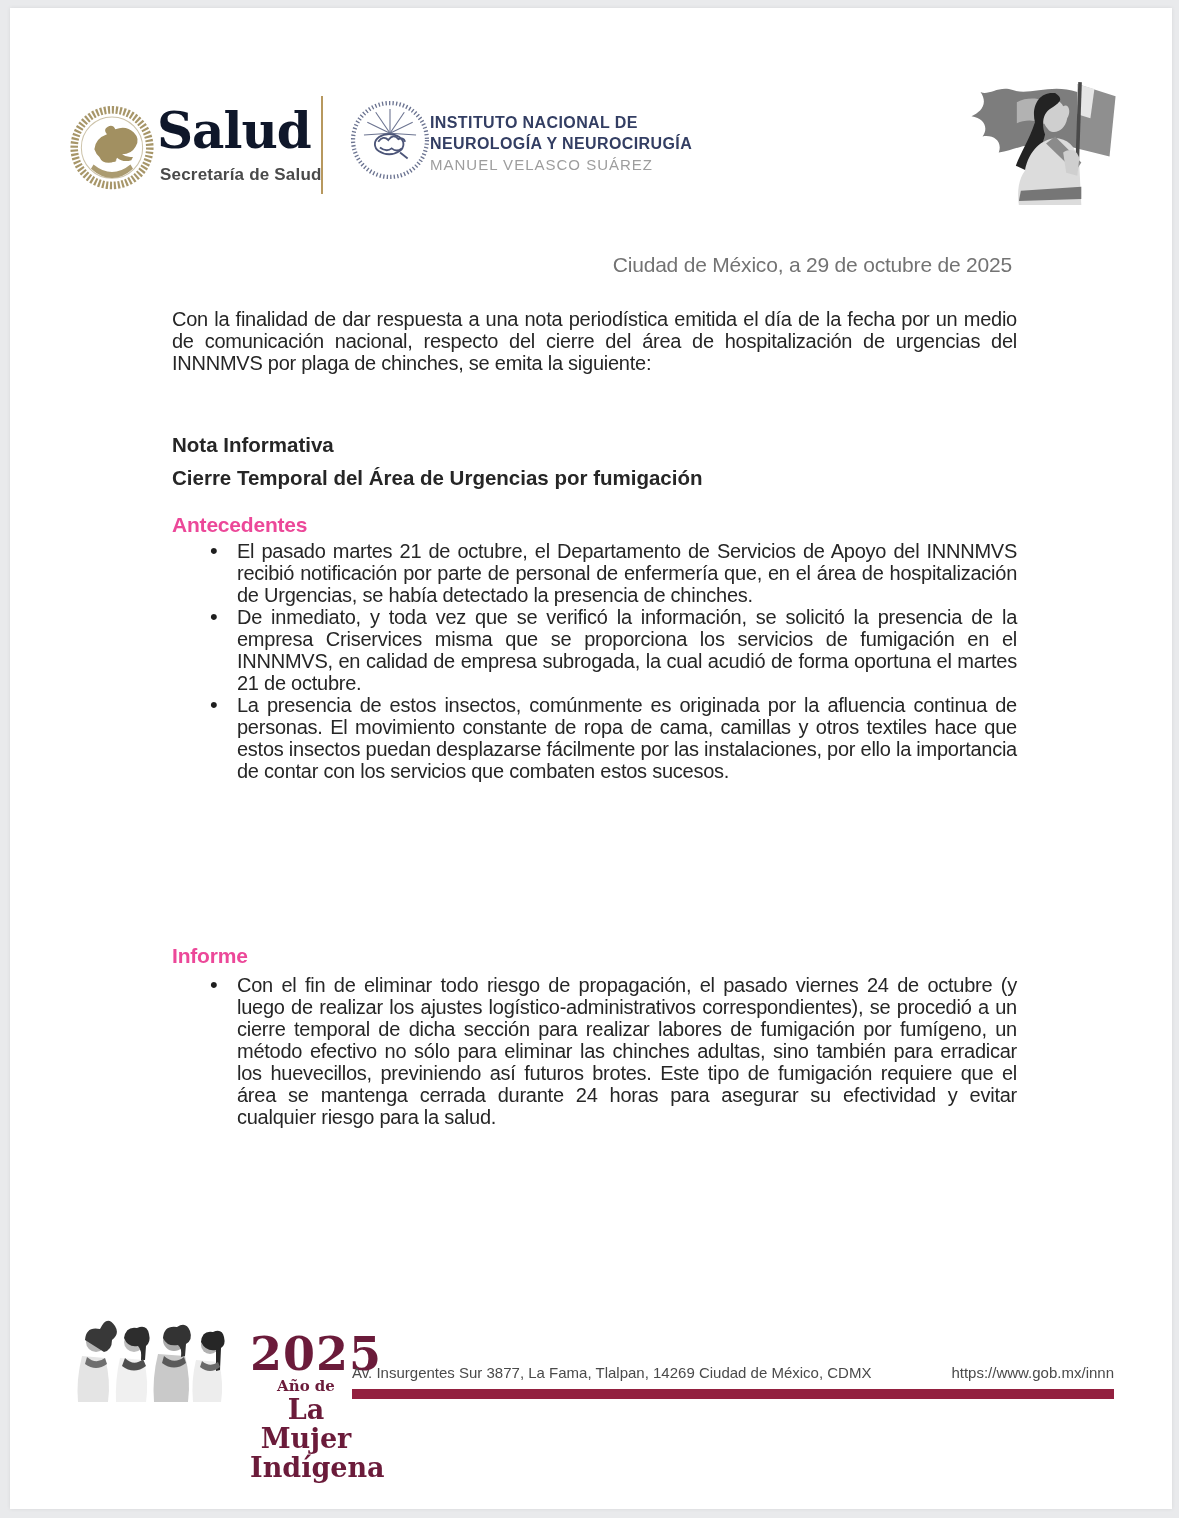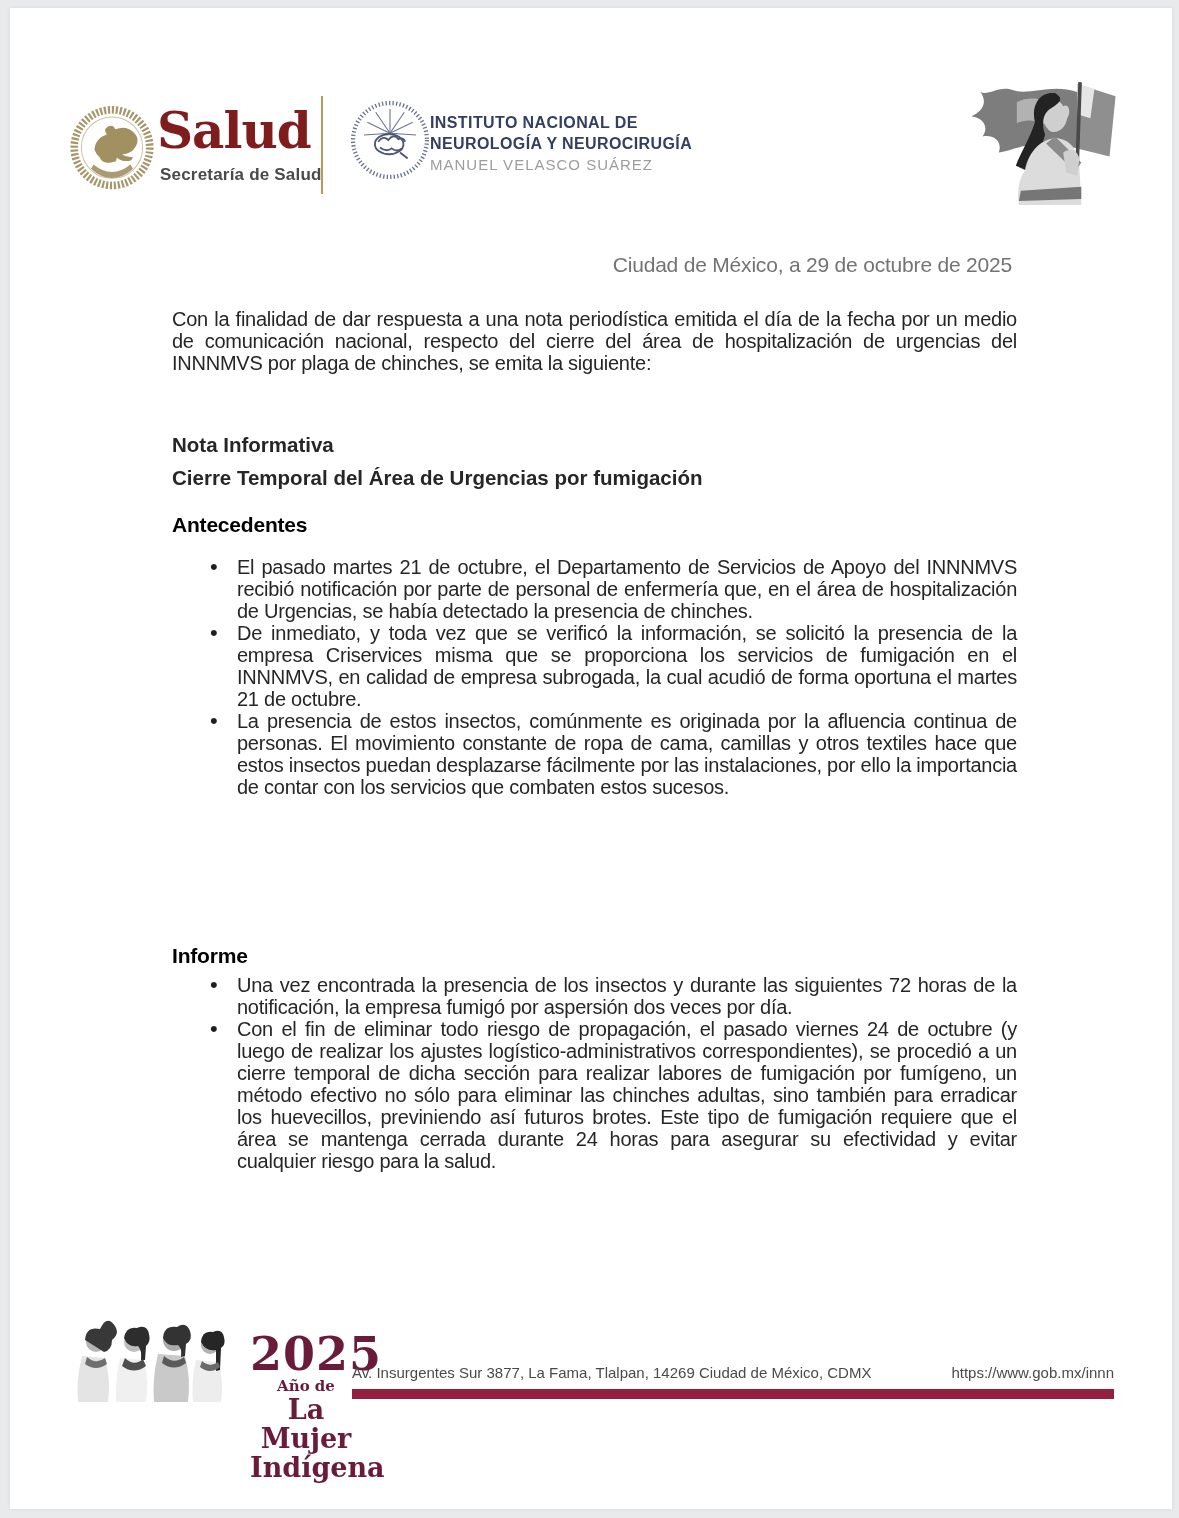--- a/index.html
+++ b/index.html
@@ -12,21 +12,21 @@
   .page{
     position:absolute;left:10px;top:8px;width:1162px;height:1501px;
     background:#ffffff;box-shadow:0 0 4px rgba(0,0,0,.08);
     overflow:hidden;
   }
   
   .hdr-seal{position:absolute;left:60px;top:95px;}
   .salud-wordmark{
     position:absolute;left:147px;top:97px;
     font-family:"DejaVu Serif","Liberation Serif",serif;
-    font-weight:bold;font-size:50px;line-height:52px;color:#7f1d1d;
+    font-weight:bold;font-size:50px;line-height:52px;color:#0f172a;
     letter-spacing:-1px;
   }
   .salud-subtitle{
     position:absolute;left:150px;top:157px;
     font-size:17px;font-weight:bold;color:#4a4a4a;letter-spacing:.2px;
   }
   .hdr-divider{
     position:absolute;left:311px;top:88px;width:2px;height:98px;background:#b7985e;
   }
   .innn-seal{position:absolute;left:338px;top:90px;}
@@ -44,32 +44,32 @@
     font-size:21px;color:#737373;letter-spacing:-.2px;
   }
   .bodycol{position:absolute;left:162px;width:845px;color:#262626;}
   .bodycol p,.bodycol li{
     font-size:20px;line-height:22px;letter-spacing:-.25px;
     text-align:justify;margin:0;
   }
   .intro{top:300px;}
   .doc-title{top:420px;text-align:left;font-weight:bold;font-size:20.5px;line-height:33px;}
   .sec-heading{
-    position:absolute;left:162px;font-size:21px;font-weight:bold;color:#000000;
+    position:absolute;left:162px;font-size:21px;font-weight:bold;color:#ec4899;
     letter-spacing:-.2px;
   }
   .h-antecedentes{top:505px;}
   .h-informe{top:936px;}
   .bullets{list-style:none;margin:0;padding:0;}
   .bullets li{position:relative;padding-left:65px;}
   .bullets li::before{
     content:"\2022";position:absolute;left:38px;top:0;
     font-size:22px;color:#1f1f1f;
   }
-  .ul-antecedentes{top:548px;}
+  .ul-antecedentes{top:532px;}
   .ul-informe{top:966px;}
   
   .women-art{position:absolute;left:62px;top:1312px;}
   .year-block{
     position:absolute;left:240px;top:1322px;width:112px;text-align:center;
     font-family:"DejaVu Serif","Liberation Serif",serif;color:#6b1b3a;
   }
   .year-block .year{font-size:46px;font-weight:bold;line-height:48px;letter-spacing:1px;}
   .year-block .yl{font-size:15px;font-weight:bold;line-height:17px;}
   .year-block .c1,.year-block .c2{font-size:27px;font-weight:bold;line-height:29px;}
@@ -163,21 +163,20 @@
     <ul class="bullets">
       <li>El pasado martes 21 de octubre, el Departamento de Servicios de Apoyo del INNNMVS recibió notificación por parte de personal de enfermería que, en el área de hospitalización de Urgencias, se había detectado la presencia de chinches.</li>
       <li>De inmediato, y toda vez que se verificó la información, se solicitó la presencia de la empresa Criservices misma que se proporciona los servicios de fumigación en el INNNMVS, en calidad de empresa subrogada, la cual acudió de forma oportuna el martes 21 de octubre.</li>
       <li>La presencia de estos insectos, comúnmente es originada por la afluencia continua de personas. El movimiento constante de ropa de cama, camillas y otros textiles hace que estos insectos puedan desplazarse fácilmente por las instalaciones, por ello la importancia de contar con los servicios que combaten estos sucesos.</li>
     </ul>
   </div>
 
   <div class="sec-heading h-informe">Informe</div>
   <div class="bodycol ul-informe" style="position:absolute;">
     <ul class="bullets">
-      <li>Una vez encontrada la presencia de los insectos y durante las siguientes 72 horas de la notificación, la empresa fumigó por aspersión dos veces por día.</li>
       <li>Con el fin de eliminar todo riesgo de propagación, el pasado viernes 24 de octubre (y luego de realizar los ajustes logístico-administrativos correspondientes), se procedió a un cierre temporal de dicha sección para realizar labores de fumigación por fumígeno, un método efectivo no sólo para eliminar las chinches adultas, sino también para erradicar los huevecillos, previniendo así futuros brotes. Este tipo de fumigación requiere que el área se mantenga cerrada durante 24 horas para asegurar su efectividad y evitar cualquier riesgo para la salud.</li>
     </ul>
   </div>
 
   <div class="women-art">
     <svg width="172" height="84" viewBox="0 0 172 84" aria-hidden="true">
 
       <path d="M10 36 q-6 24 -4 46 l30 0 q3 -22 -3 -44 z" fill="#e4e4e4"></path>
       <circle cx="24" cy="22" r="10" fill="#b5b5b5"></circle>
       <path d="M13 20 q1 -14 15 -11 q7 -15 15 -3 q5 8 -3 14 q0 10 -8 12 z" fill="#383838"></path>

